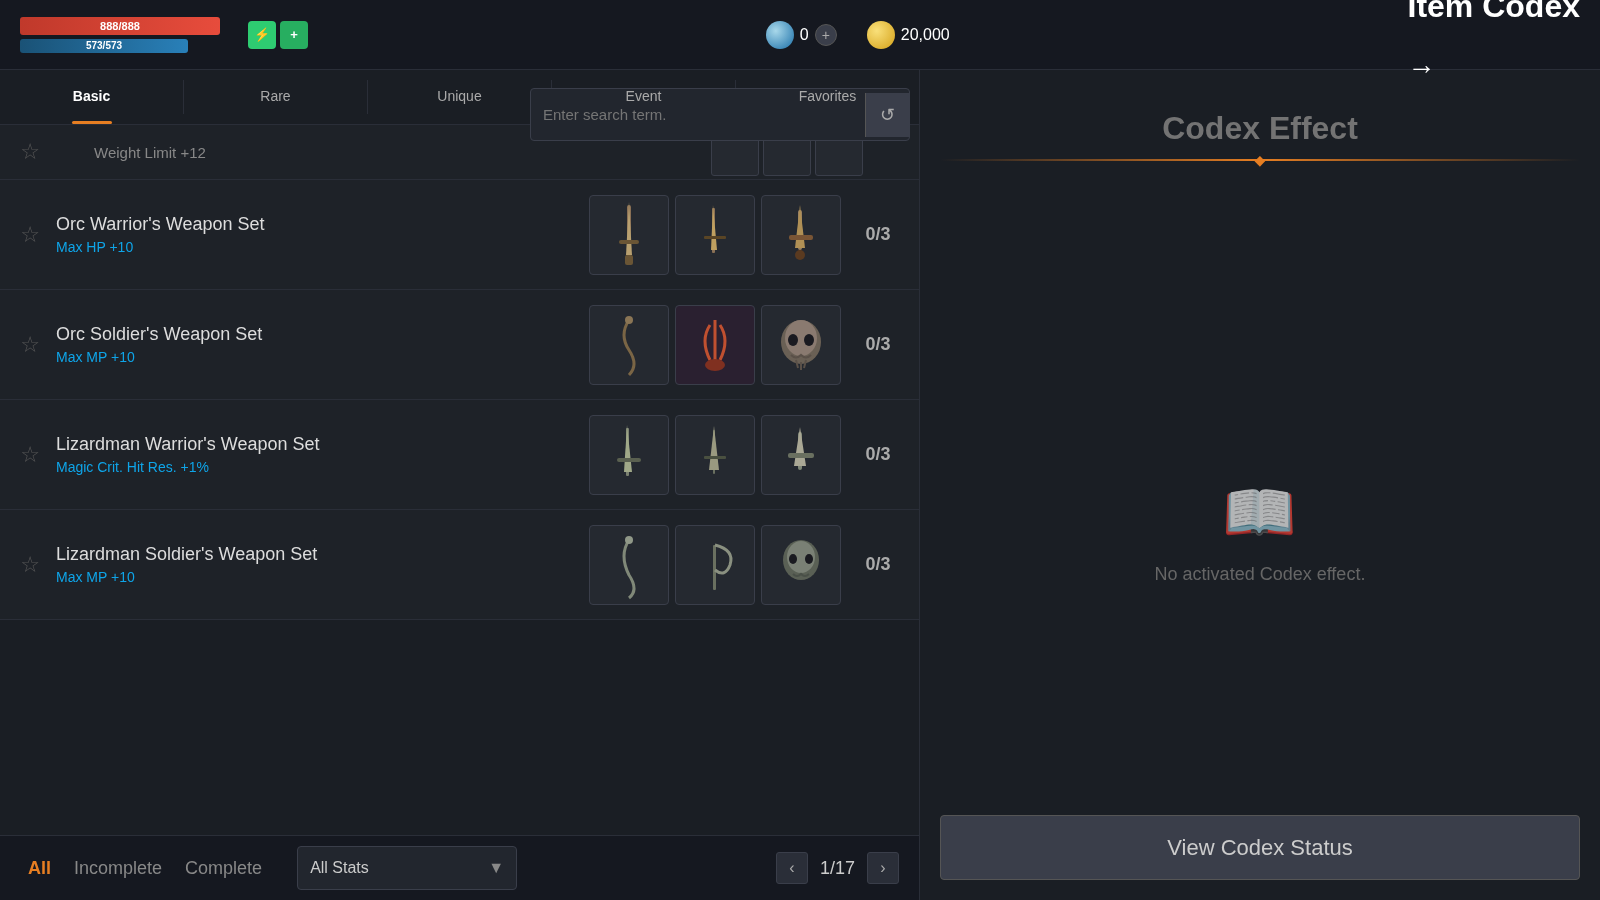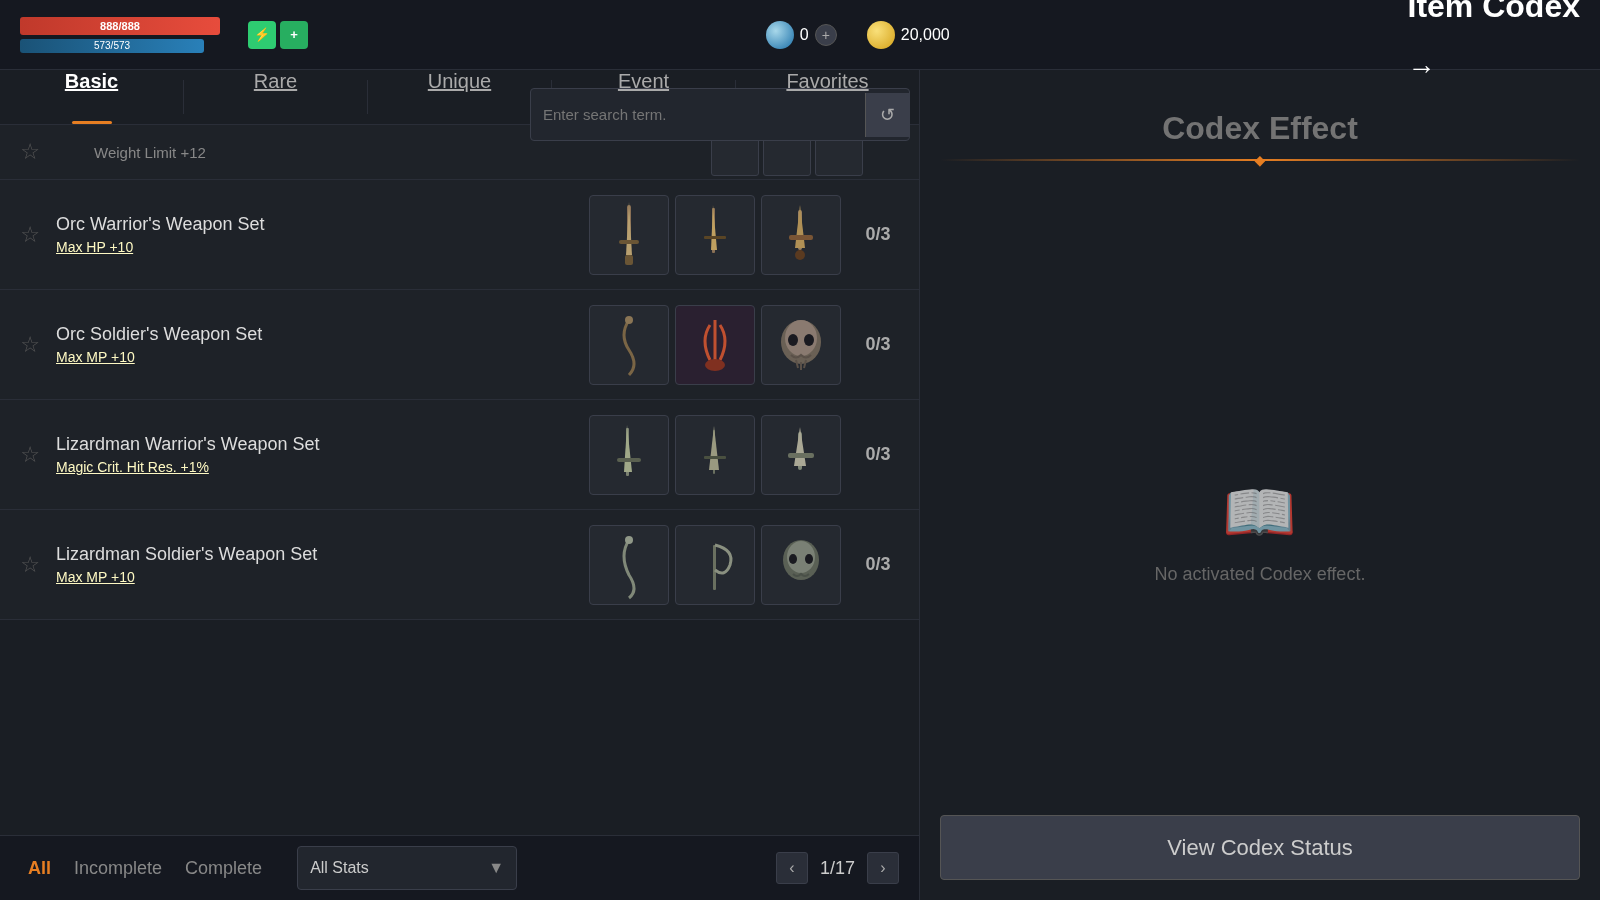--- a/index.html
+++ b/index.html
@@ -40,25 +40,26 @@
       background: linear-gradient(to right, #c0392b, #e74c3c);
       width: 100%;
       display: flex;
       align-items: center;
       justify-content: center;
       font-size: 11px;
       font-weight: bold;
       color: #fff;
     }
     .mp-bar-outer {
-      width: 184px;
+      width: 168px;
       height: 14px;
       background: #333;
       border-radius: 3px;
       overflow: hidden;
+      font-weight: bold;
     }
     .mp-bar-inner {
       height: 100%;
       background: linear-gradient(to right, #1a5276, #2980b9);
       width: 100%;
       display: flex;
       align-items: center;
       justify-content: center;
       font-size: 10px;
       color: #fff;
@@ -152,28 +153,28 @@
     
     .tabs {
       display: flex;
       background: #1a1e24;
       border-bottom: 1px solid #2a2e38;
       height: 55px;
     }
     .tab {
       flex: 1;
       display: flex;
-      justify-content: center;
-      font-size: 20px;
+      align-items: center;
+      justify-content: center;
+      font-size: 14px;
       color: #aaa;
       cursor: pointer;
       border-bottom: 2px solid transparent;
       transition: color 0.2s;
       position: relative;
-      text-decoration: underline;
     }
     .tab.active {
       color: #fff;
       font-weight: bold;
     }
     .tab.active::after {
       content: '';
       position: absolute;
       bottom: -2px;
       left: 50%;
@@ -278,22 +279,21 @@
       flex: 1;
     }
     .item-name {
       font-size: 18px;
       color: #ddd;
       font-weight: 500;
       margin-bottom: 4px;
     }
     .item-stat {
       font-size: 14px;
-      color: #fef9c3;
-      text-decoration: underline;
+      color: #0ea5e9;
     }
     .item-images {
       display: flex;
       gap: 6px;
     }
     .item-img {
       width: 80px;
       height: 80px;
       background: #2a2e38;
       border: 1px solid #3a3e4a;

